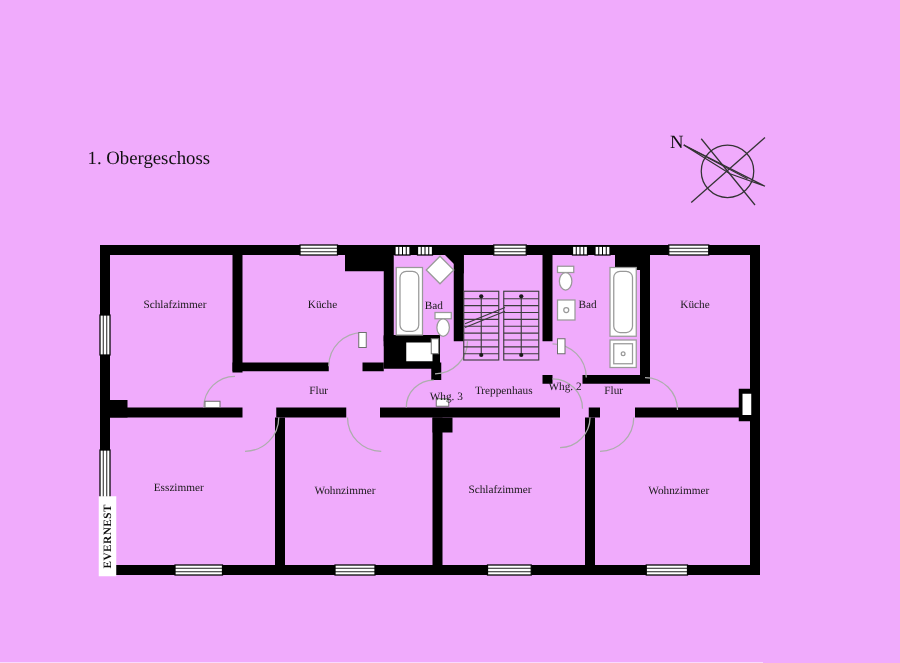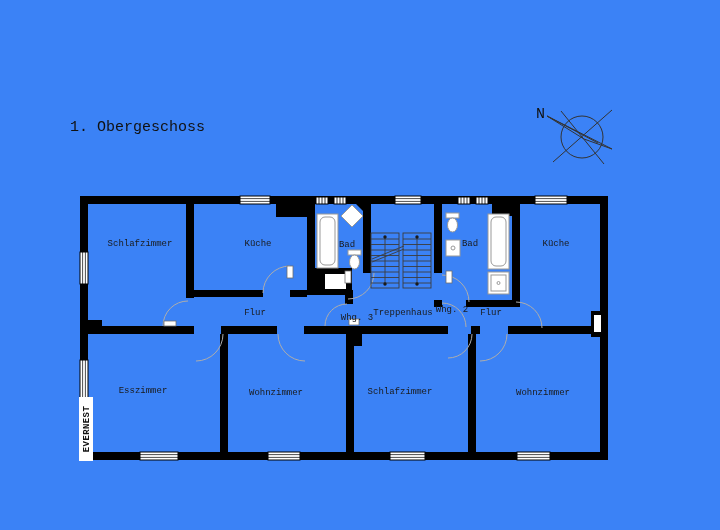--- a/index.html
+++ b/index.html
@@ -1,17 +1,17 @@
 <!DOCTYPE html>
 <html><head>
 <meta charset="utf-8">
 <style>
   html,body{margin:0;padding:0;background:#ffffff;}
-  .page{position:relative;width:720px;height:530px;background:#3b82f6;overflow:hidden;
-        font-family:Liberation Mono, monospace;}
+  .page{position:relative;width:720px;height:530px;background:#f0abfc;overflow:hidden;
+        font-family:Liberation Serif, serif;}
   svg{position:absolute;left:0;top:0;}
   .wall{fill:#000000;stroke:none;}
   .win{fill:#ffffff;stroke:#000000;stroke-width:1;}
   .winline{stroke:#000000;stroke-width:0.7;fill:none;}
   .hatch{stroke:#000000;stroke-width:0.8;fill:none;}
   .arc{stroke:#adadad;stroke-width:1;fill:none;}
   .leaf{fill:#ffffff;stroke:#6e6e6e;stroke-width:0.8;}
   .fixt{stroke:#999999;stroke-width:1;fill:#ffffff;}
   .fixt2{stroke:#999999;stroke-width:1;fill:none;}
   .stair{stroke:#3c3c3c;stroke-width:0.9;fill:none;}

